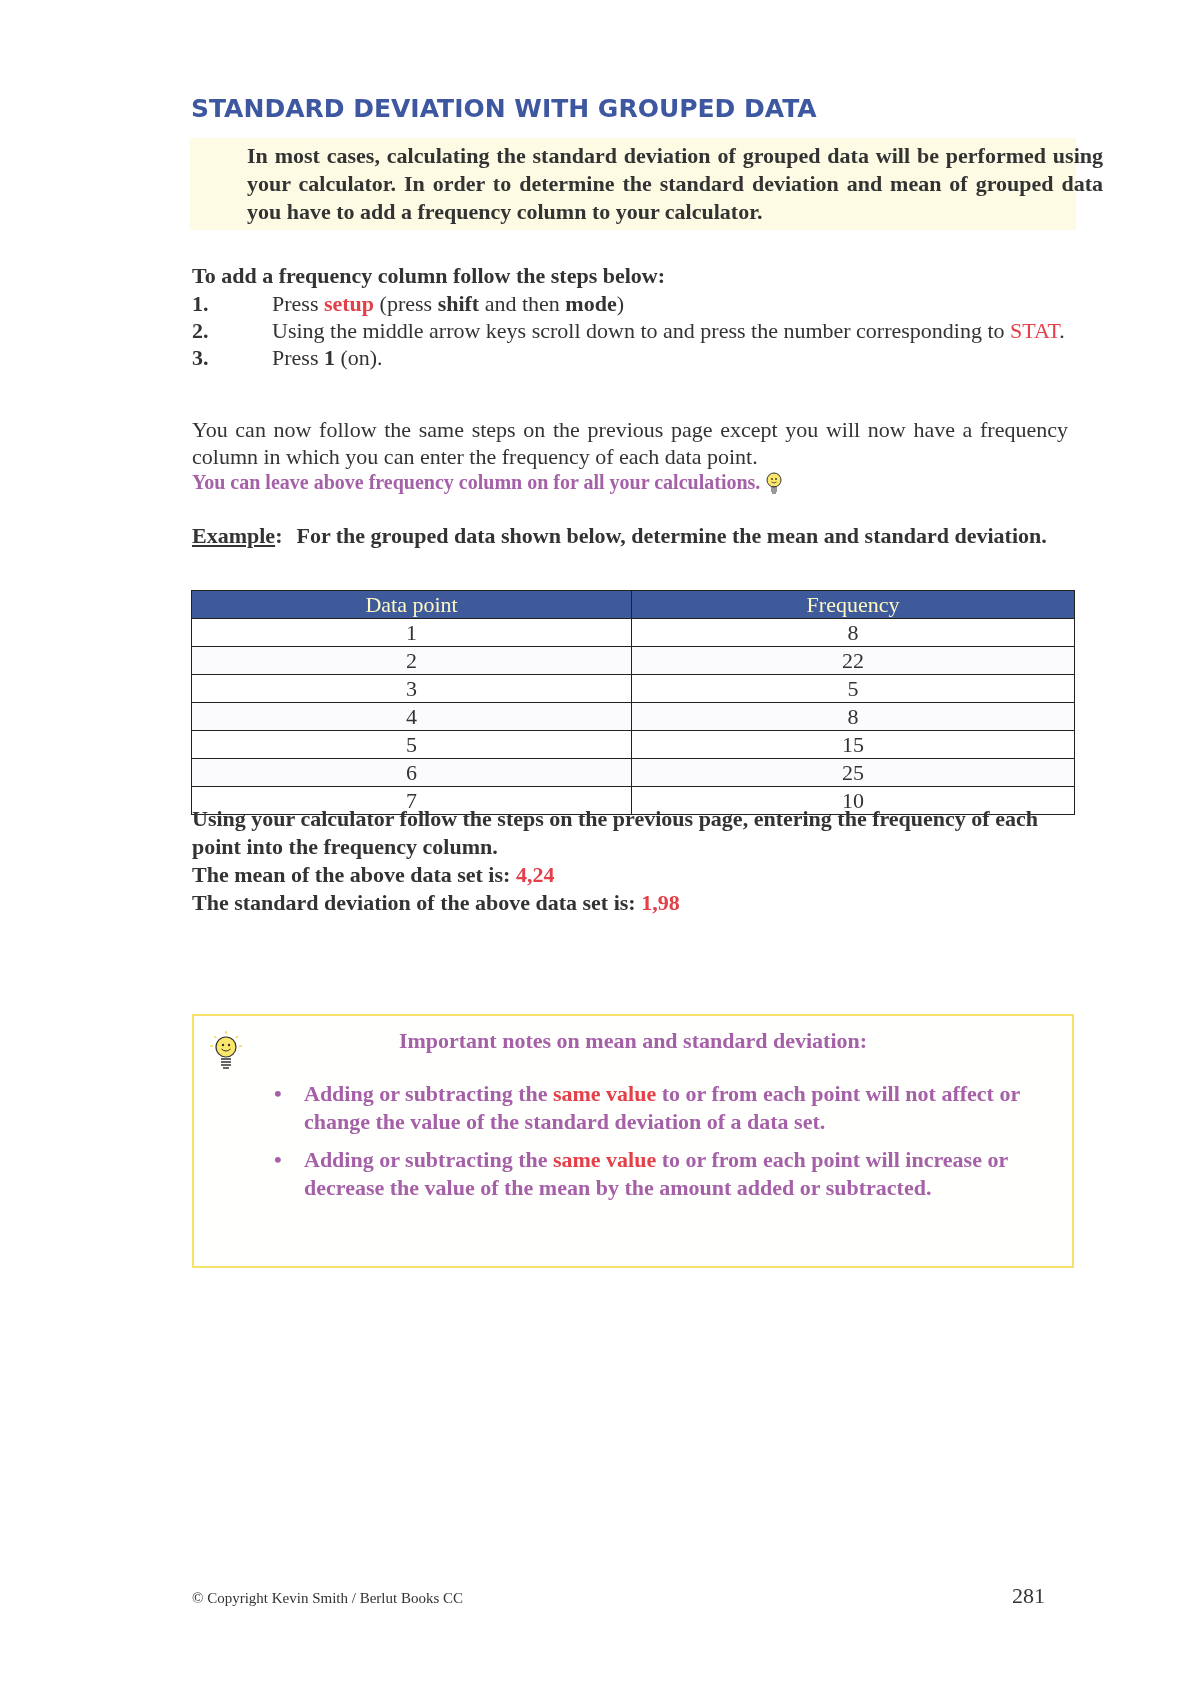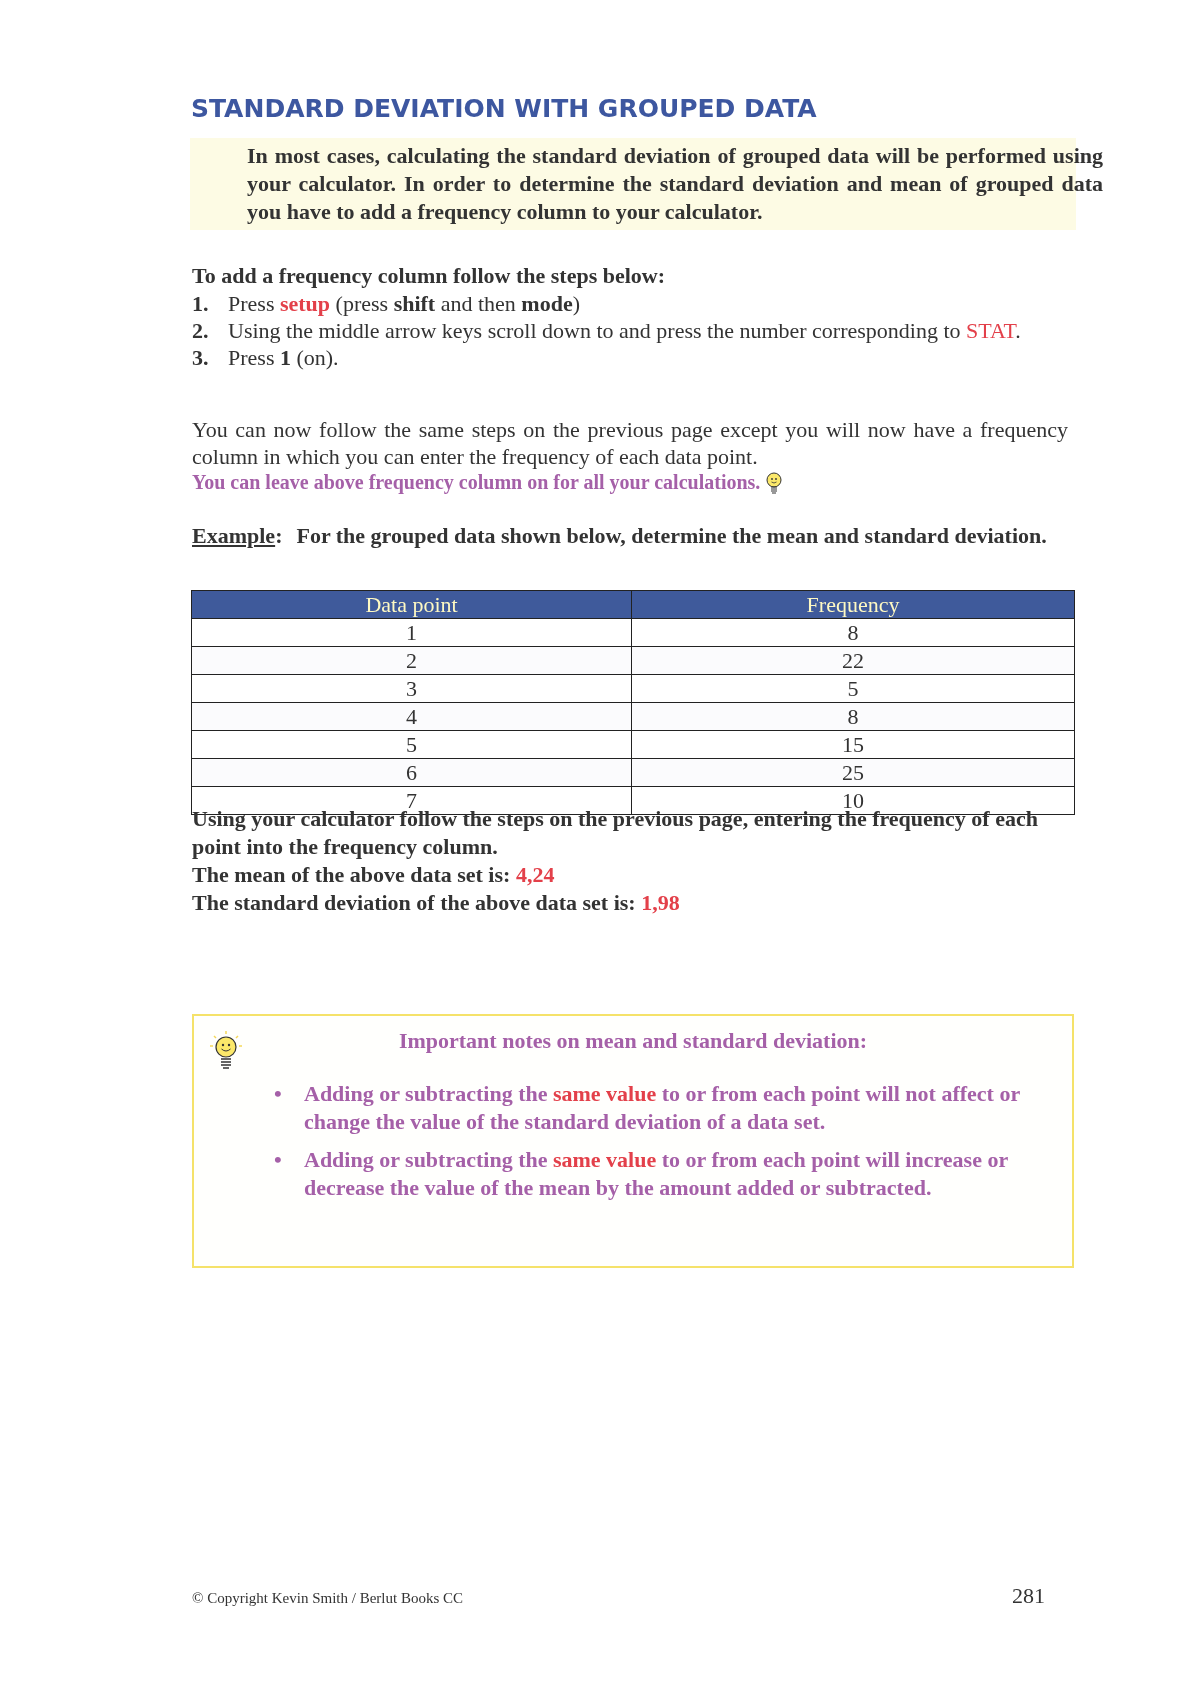--- a/index.html
+++ b/index.html
@@ -4,21 +4,21 @@
 <style>
   html, body { margin:0; padding:0; background:#ffffff; }
   body { width:1190px; height:1684px; position:relative; font-family:"Liberation Serif", serif; color:#2a2a2a; }
   .page-title { position:absolute; left:191px; top:94px; font-family:"DejaVu Sans", sans-serif; font-weight:bold; font-size:25px; color:#3d57a0; letter-spacing:0px; }
   .intro-box { position:absolute; left:190px; top:138px; width:886px; height:92px; background:#fdfbe4; }
   .intro-text { position:absolute; left:10px; top:4px; width:856px; font-weight:bold; font-size:22px; line-height:28px; text-align:justify; color:#333;margin-left:47px; }
   .steps-heading { position:absolute; left:192px; top:263px; font-weight:bold; font-size:22px; color:#333; }
   .steps { position:absolute; left:192px; top:290px; width:876px; font-size:22px; line-height:27px; color:#333; }
   .step { display:flex; }
   .step-num { width:36px; font-weight:bold; flex:none; }
-  .step-text { flex:1; text-align:justify; }
+  .step-text { flex:1; text-align:justify;margin-left:44px; }
   .red { color:#e3404a; font-weight:bold; }
   .bold { font-weight:bold; }
   .para { position:absolute; left:192px; top:416px; width:876px; font-size:22px; line-height:27px; text-align:justify; color:#333; }
   .tip { position:absolute; left:192px; top:471px; font-weight:bold; font-size:20px; color:#a560a8; }
   .bulb { display:inline-block; width:18px; height:26px; vertical-align:middle; }
   .example { position:absolute; left:192px; top:522px; width:876px; font-size:22px; line-height:28px; display:flex; font-weight:bold; color:#333; }
   .example-label { text-decoration:underline; flex:none; }
   .example-colon { flex:none; margin-right:14px; }
   .example-text { flex:1; text-align:justify; }
   table.data { position:absolute; left:191px; top:590px; width:884px; border-collapse:collapse; font-size:22px; color:#333; }

